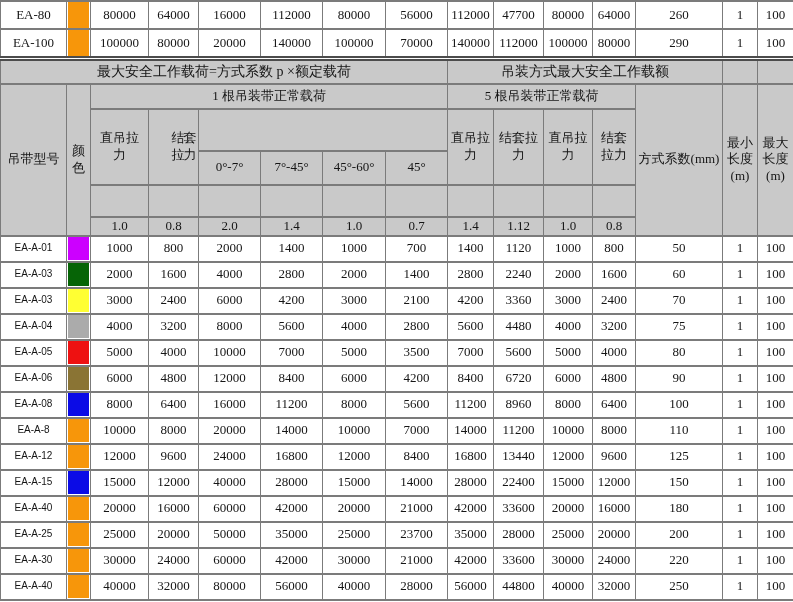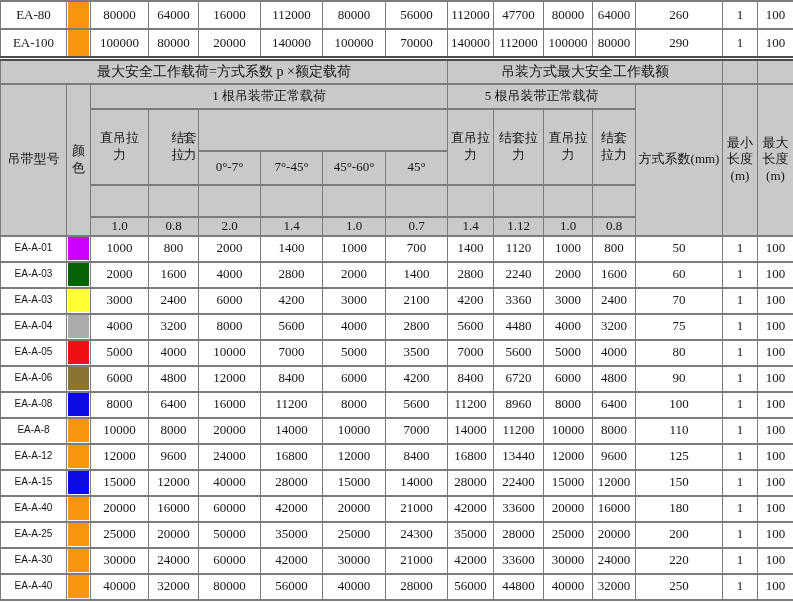--- a/index.html
+++ b/index.html
@@ -353,21 +353,21 @@
         <td>100</td>
       </tr>
       <tr class="data-row">
         <td class="model">EA-A-25</td>
         <td><div class="swatch" style="background: rgb(247, 150, 10);"></div></td>
         <td>25000</td>
         <td>20000</td>
         <td>50000</td>
         <td>35000</td>
         <td>25000</td>
-        <td>24300</td>
+        <td>23700</td>
         <td>35000</td>
         <td>28000</td>
         <td>25000</td>
         <td>20000</td>
         <td>200</td>
         <td>1</td>
         <td>100</td>
       </tr>
       <tr class="data-row">
         <td class="model">EA-A-30</td>

